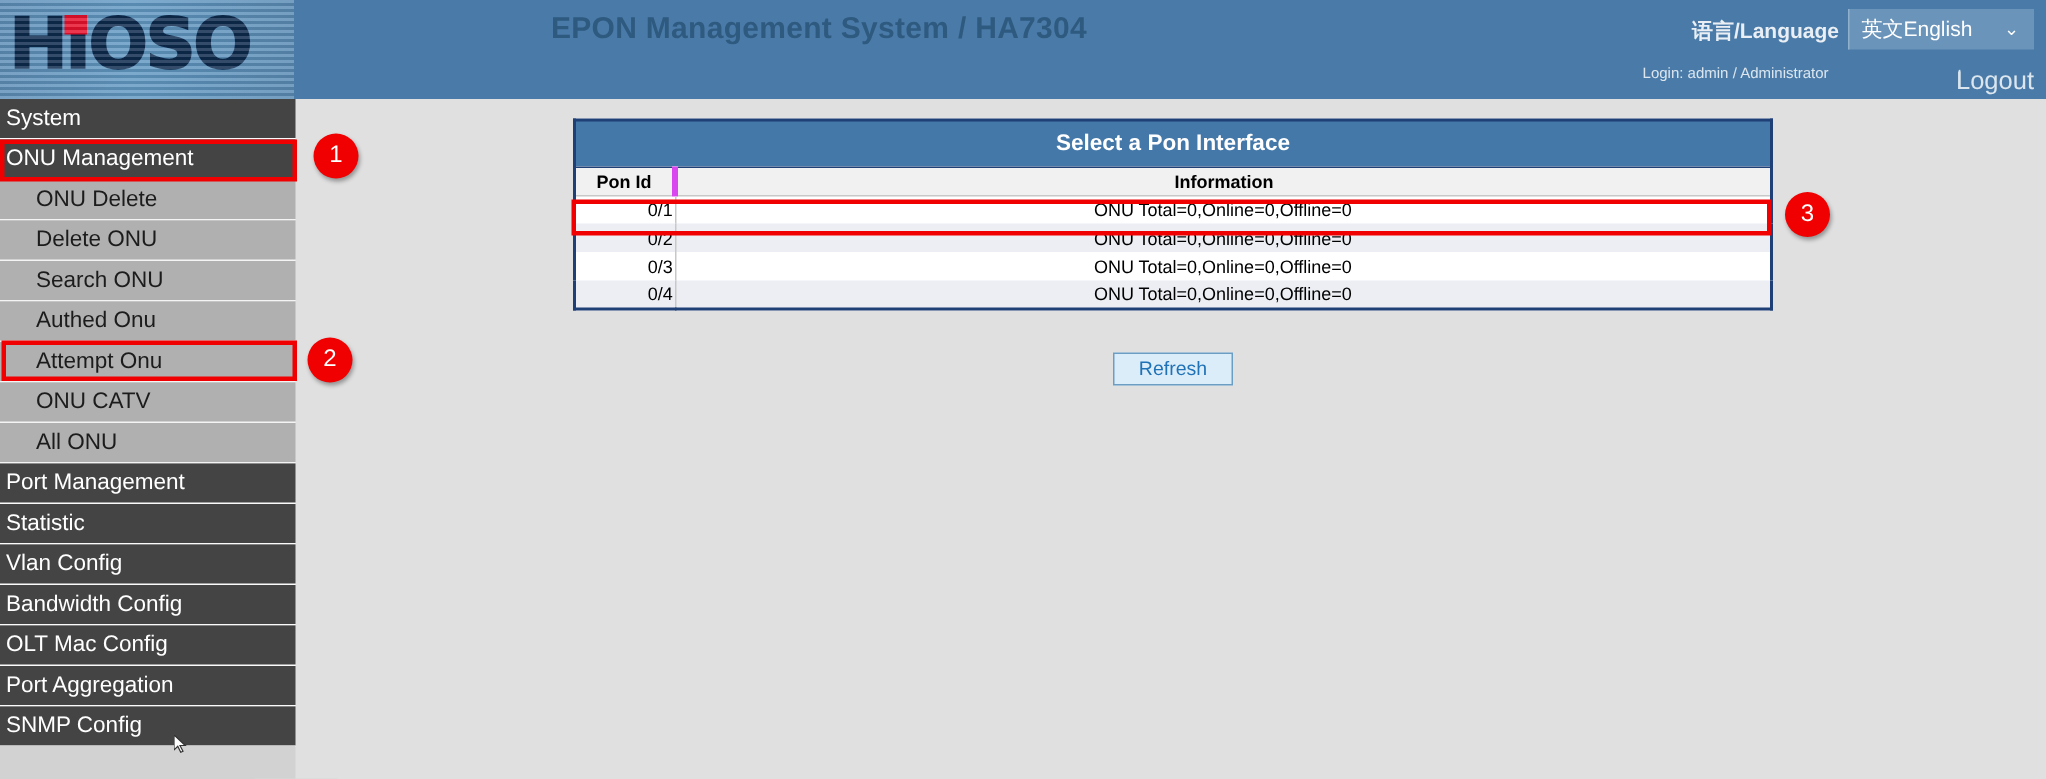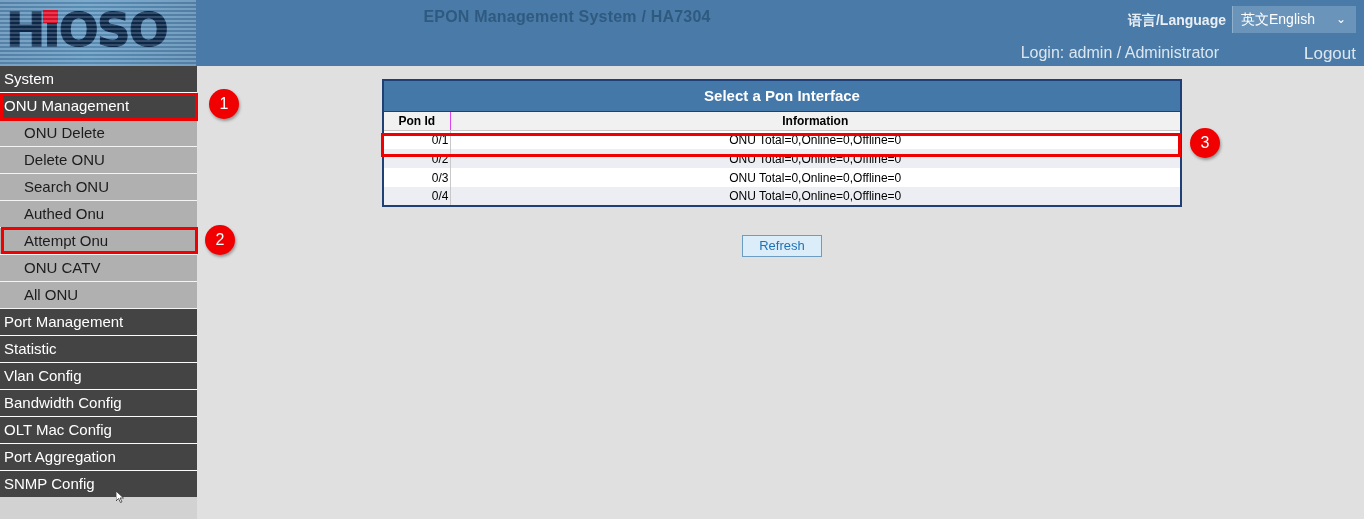--- a/index.html
+++ b/index.html
@@ -50,25 +50,24 @@
     left: 43px; top: 10px;
     width: 15px; height: 13px;
     background: #e8112d;
     z-index: 2;
   }
   #header-title {
     position: absolute;
     left: 0; top: 8px;
     width: 1092px;
     text-align: center;
-    font-size: 16px;
+    font-size: 20px;
     font-weight: bold;
     color: #2f5a80;
     letter-spacing: 0.2px;
-    margin-left: 21px;
   }
   #lang-label {
     position: absolute;
     right: 138px; top: 12px;
     font-size: 14px;
     font-weight: bold;
     color: #e9eff4;
   }
   #lang-select {
     position: absolute;
@@ -86,21 +85,21 @@
   #lang-chevron {
     position: absolute;
     right: 10px; top: 0;
     line-height: 27px;
     font-size: 12px;
     color: #ffffff;
   }
   #login-info {
     position: absolute;
     right: 145px; top: 44px;
-    font-size: 16px;
+    font-size: 10px;
     color: #dbe6ef;
     white-space: nowrap;
   }
   #logout-sep {
     position: absolute;
     right: 56px; top: 44px;
     font-size: 13px;
     color: #dbe6ef;
   }
   #logout-link {
@@ -172,21 +171,21 @@
     border-bottom: 1px solid #1f3f77;
   }
   #pon-table th.col-head {
     background: #f1f1f1;
     color: #000000;
     font-size: 12px;
     font-weight: bold;
     height: 19px;
     border-bottom: 1px solid #c8c8c8;
   }
-  #pon-table th.col-ponid { width: 67px; border-right: 1px solid #d946ef; margin-left: 39px; }
+  #pon-table th.col-ponid { width: 67px; border-right: 4px solid #d946ef; margin-left: 39px; }
   #pon-table td.cell-ponid {
     width: 67px;
     text-align: right;
     font-size: 12px;
     color: #000000;
     border-right: 1px solid #c8c8c8;
   }
   #pon-table td.cell-info {
     text-align: center;
     font-size: 12px;

